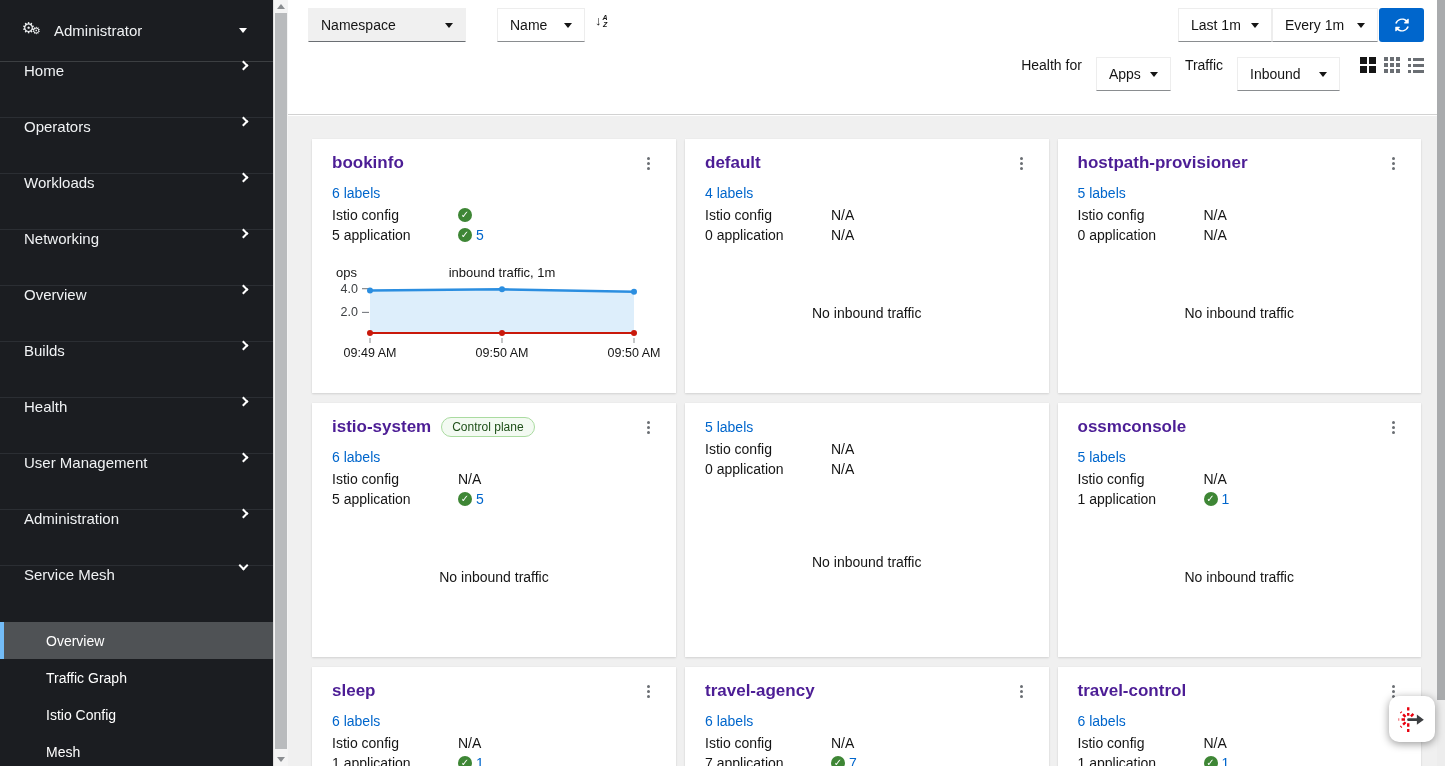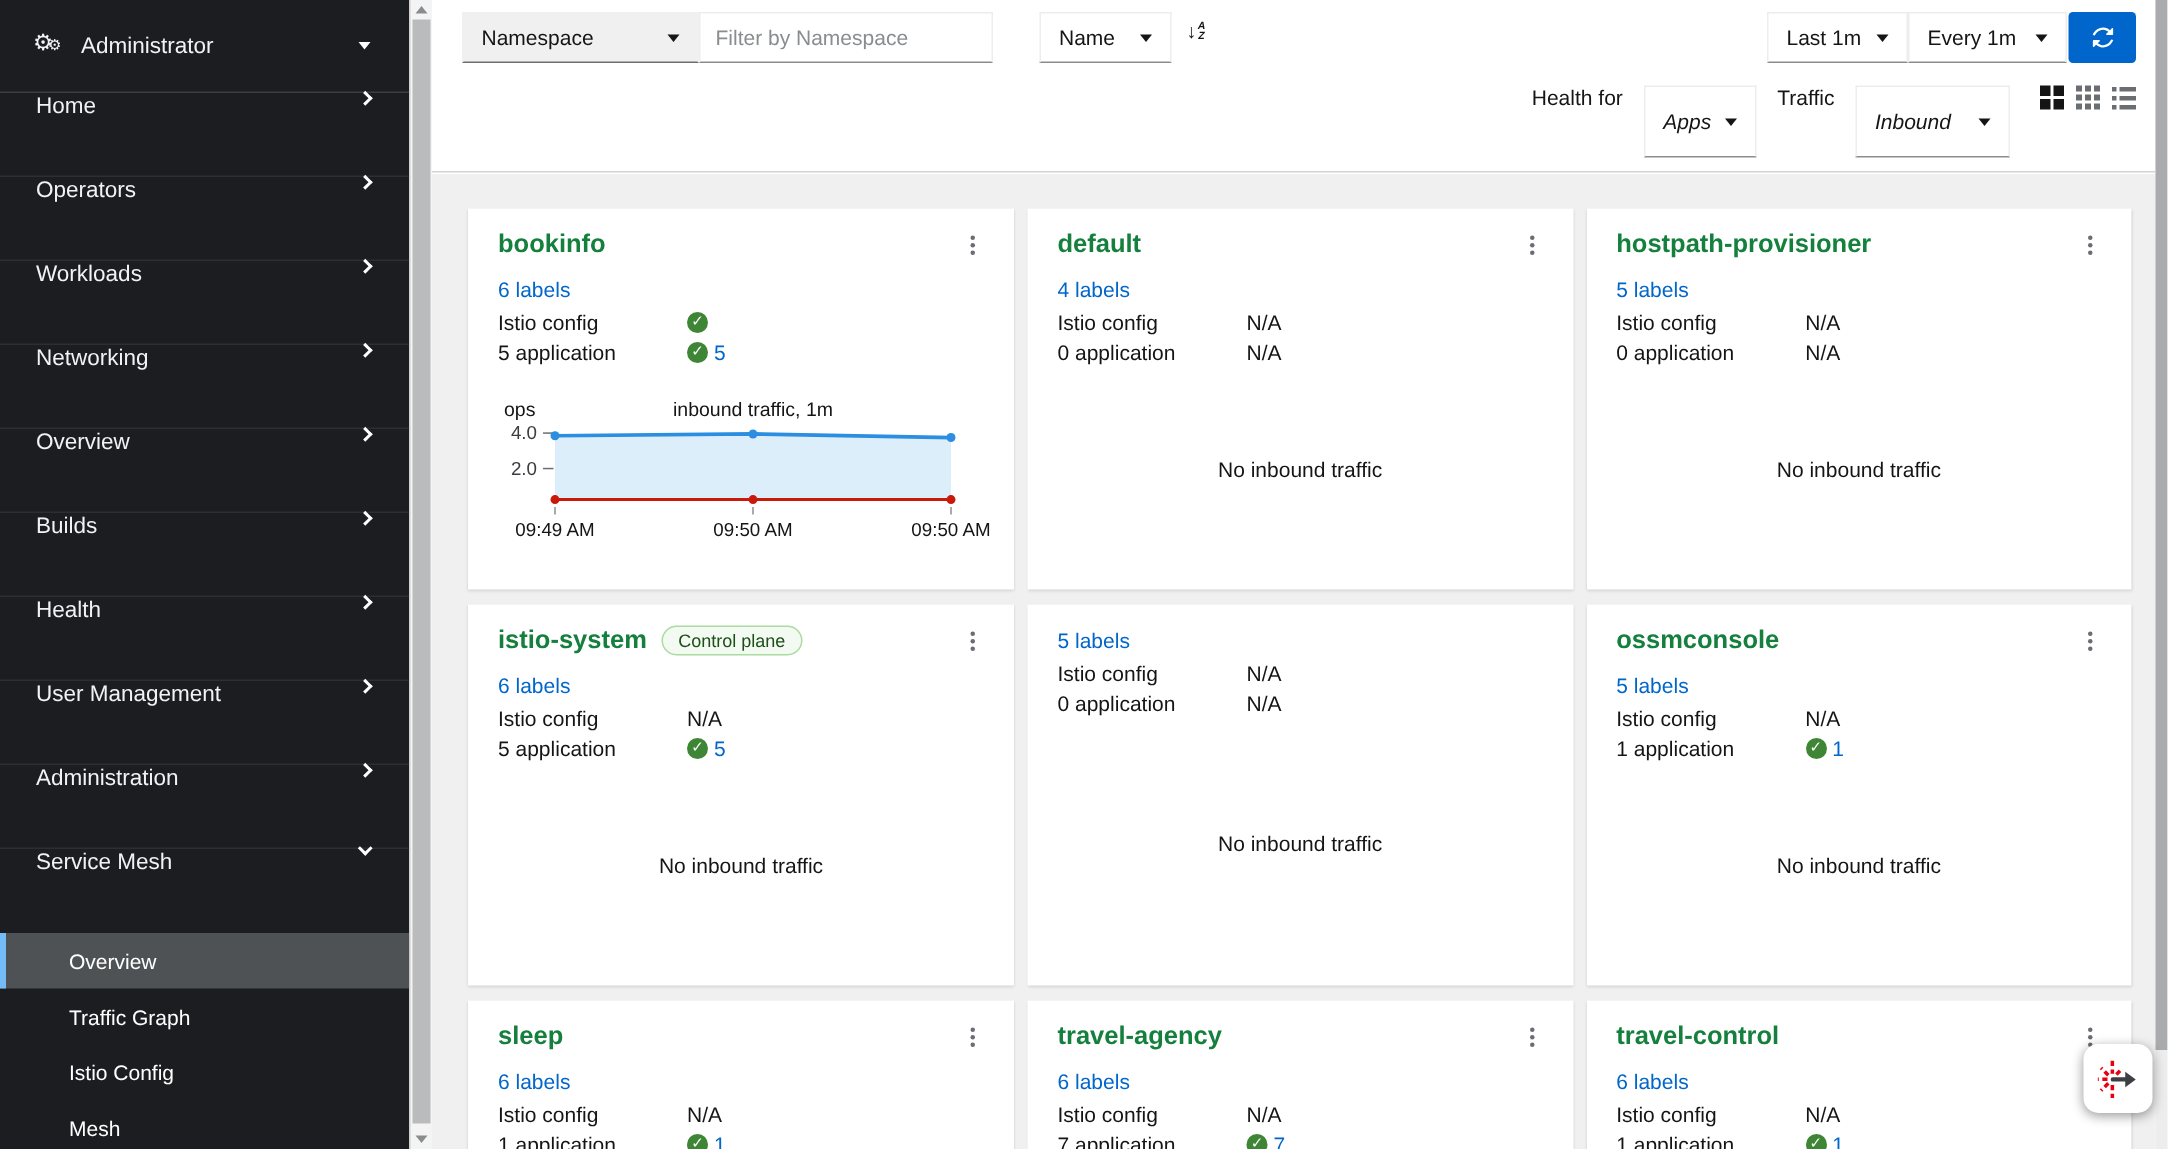--- a/index.html
+++ b/index.html
@@ -47,40 +47,40 @@
   .name-select { width:88px; margin-left:31px; }
   .sort-btn { margin-left:8px; background:none; border:none; display:flex; align-items:flex-start; gap:1px; cursor:pointer; padding:6px 2px; color:#151515; }
   .sort-arrow { font-size:13px; line-height:13px; }
   .sort-letters { display:flex; flex-direction:column; font-size:7px; line-height:7px; font-weight:bold; }
   .right-group { margin-left:auto; display:flex; }
   .dur-select { width:94px; }
   .int-select { width:106px; }
   .refresh-btn { width:45px; margin-left:1px; background:#0066cc; border:none; border-radius:3px; display:flex; align-items:center; justify-content:center; cursor:pointer; }
 
   .tb-label { font-size:14px; color:#151515; }
-  .sm-select { height:48px;font-style:italic; }
+  .sm-select { height:34px; }
   .apps-select { width:75px; }
   .inb-select { width:103px; }
   .view-icons { display:flex; align-items:center; gap:8px; margin-left:6px; }
   .vicon { background:none; border:none; cursor:pointer; padding:0; }
   .g4 { display:grid; grid-template-columns:7px 7px; gap:2px; }
   .g4 i { width:7px; height:7px; background:#151515; }
   .g9 { display:grid; grid-template-columns:4px 4px 4px; gap:2px; }
   .g9 i { width:4px; height:4px; background:#6a6e73; }
   .glist { display:flex; flex-direction:column; gap:3px; }
   .glist span { display:flex; align-items:center; gap:2px; }
   .glist .d { width:3px; height:3px; background:#6a6e73; }
   .glist .l { width:11px; height:3px; background:#6a6e73; }
 
   
   .content { position:absolute; top:116px; left:0; right:0; bottom:0; background:#f0f0f0; overflow:hidden; padding:23px 16px 0 24px; }
   .grid { display:grid; grid-template-columns:repeat(3,1fr); gap:10px 9px; }
   .card { background:#fff; height:254px; padding:14px 20px 12px 20px; box-shadow:0 1px 2px rgba(3,3,3,.12), 0 0 1px rgba(3,3,3,.06); display:flex; flex-direction:column; }
   .card-head { display:flex; align-items:center; margin-bottom:10px; }
-  .card-title { font-size:17px; font-weight:700; color:#15803d; }
+  .card-title { font-size:17px; font-weight:700; color:#4c1d95; }
   .badge { margin-left:10px; font-size:12px; color:#1e4f18; background:#f3faf2; border:1px solid #aadba0; border-radius:11px; padding:2px 10px; }
   .kebab { margin-left:auto; background:none; border:none; cursor:pointer; display:flex; flex-direction:column; gap:2px; padding:3px 6px; }
   .kebab i { width:3px; height:3px; border-radius:50%; background:#6a6e73; }
   .labels-link { color:#0066cc; font-size:14px; line-height:20px; margin-bottom:2px; width:max-content; text-decoration:none; cursor:pointer; }
   .srow { display:flex; font-size:14px; line-height:20px; color:#151515; }
   .slabel { width:126px; }
   .sval { display:flex; align-items:center; gap:4px; }
   .check { width:14px; height:14px; border-radius:50%; background:#3e8635; color:#fff; font-size:10px; font-weight:bold; display:inline-flex; align-items:center; justify-content:center; }
   .count { color:#0066cc; cursor:pointer; }
   .na { color:#151515; }
@@ -168,21 +168,20 @@
   <span class="scroll-arrow down"></span>
 </div>
 
 <div class="main">
   <div class="toolbar">
     <div class="row1">
       <div class="select ns-select">
         <span>Namespace</span>
         <span class="caret"></span>
       </div>
-      <input class="filter-input" type="text" placeholder="Filter by Namespace" style="">
       <div class="select name-select">
         <span>Name</span>
         <span class="caret"></span>
       </div>
       <button class="sort-btn">
         <span class="sort-arrow">↓</span>
         <span class="sort-letters">
             <i>A</i>
             <i>Z</i>
           </span>

